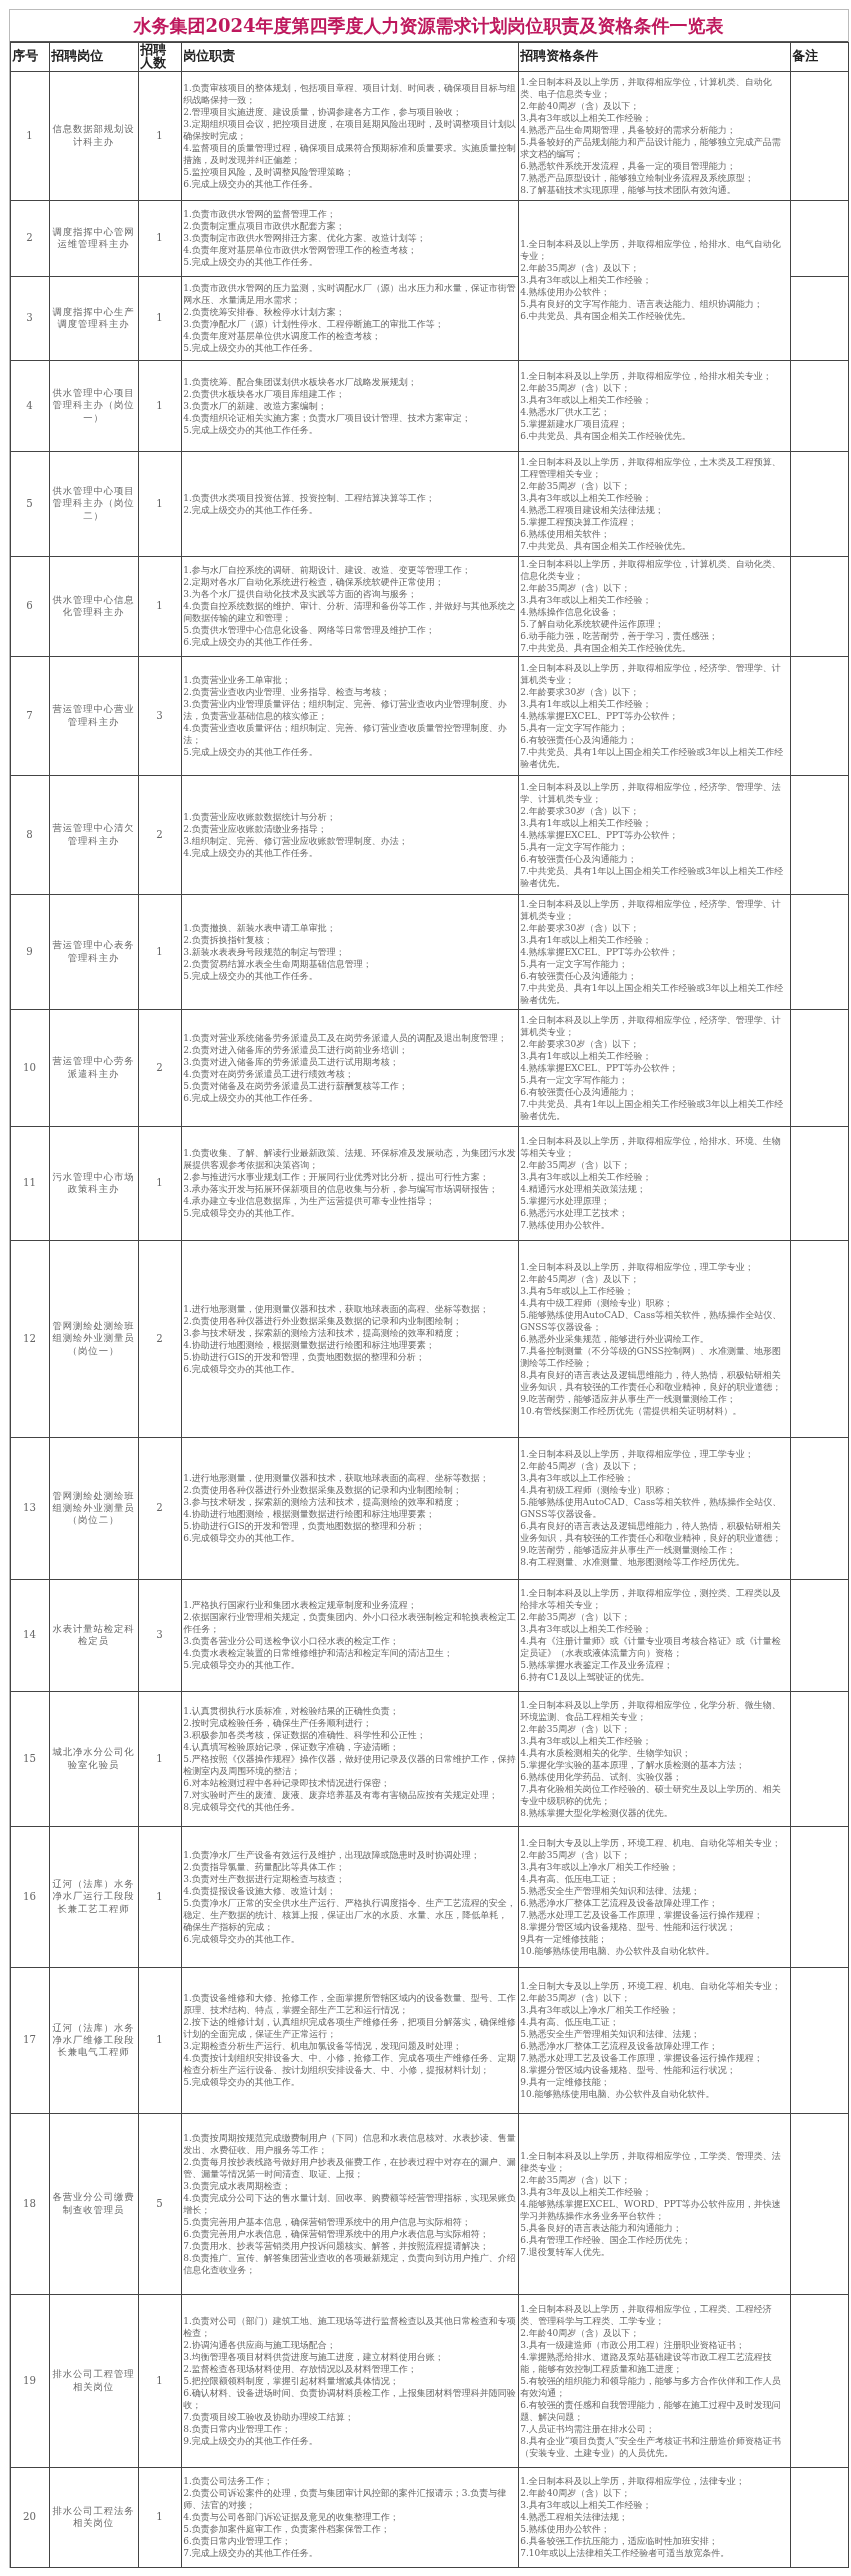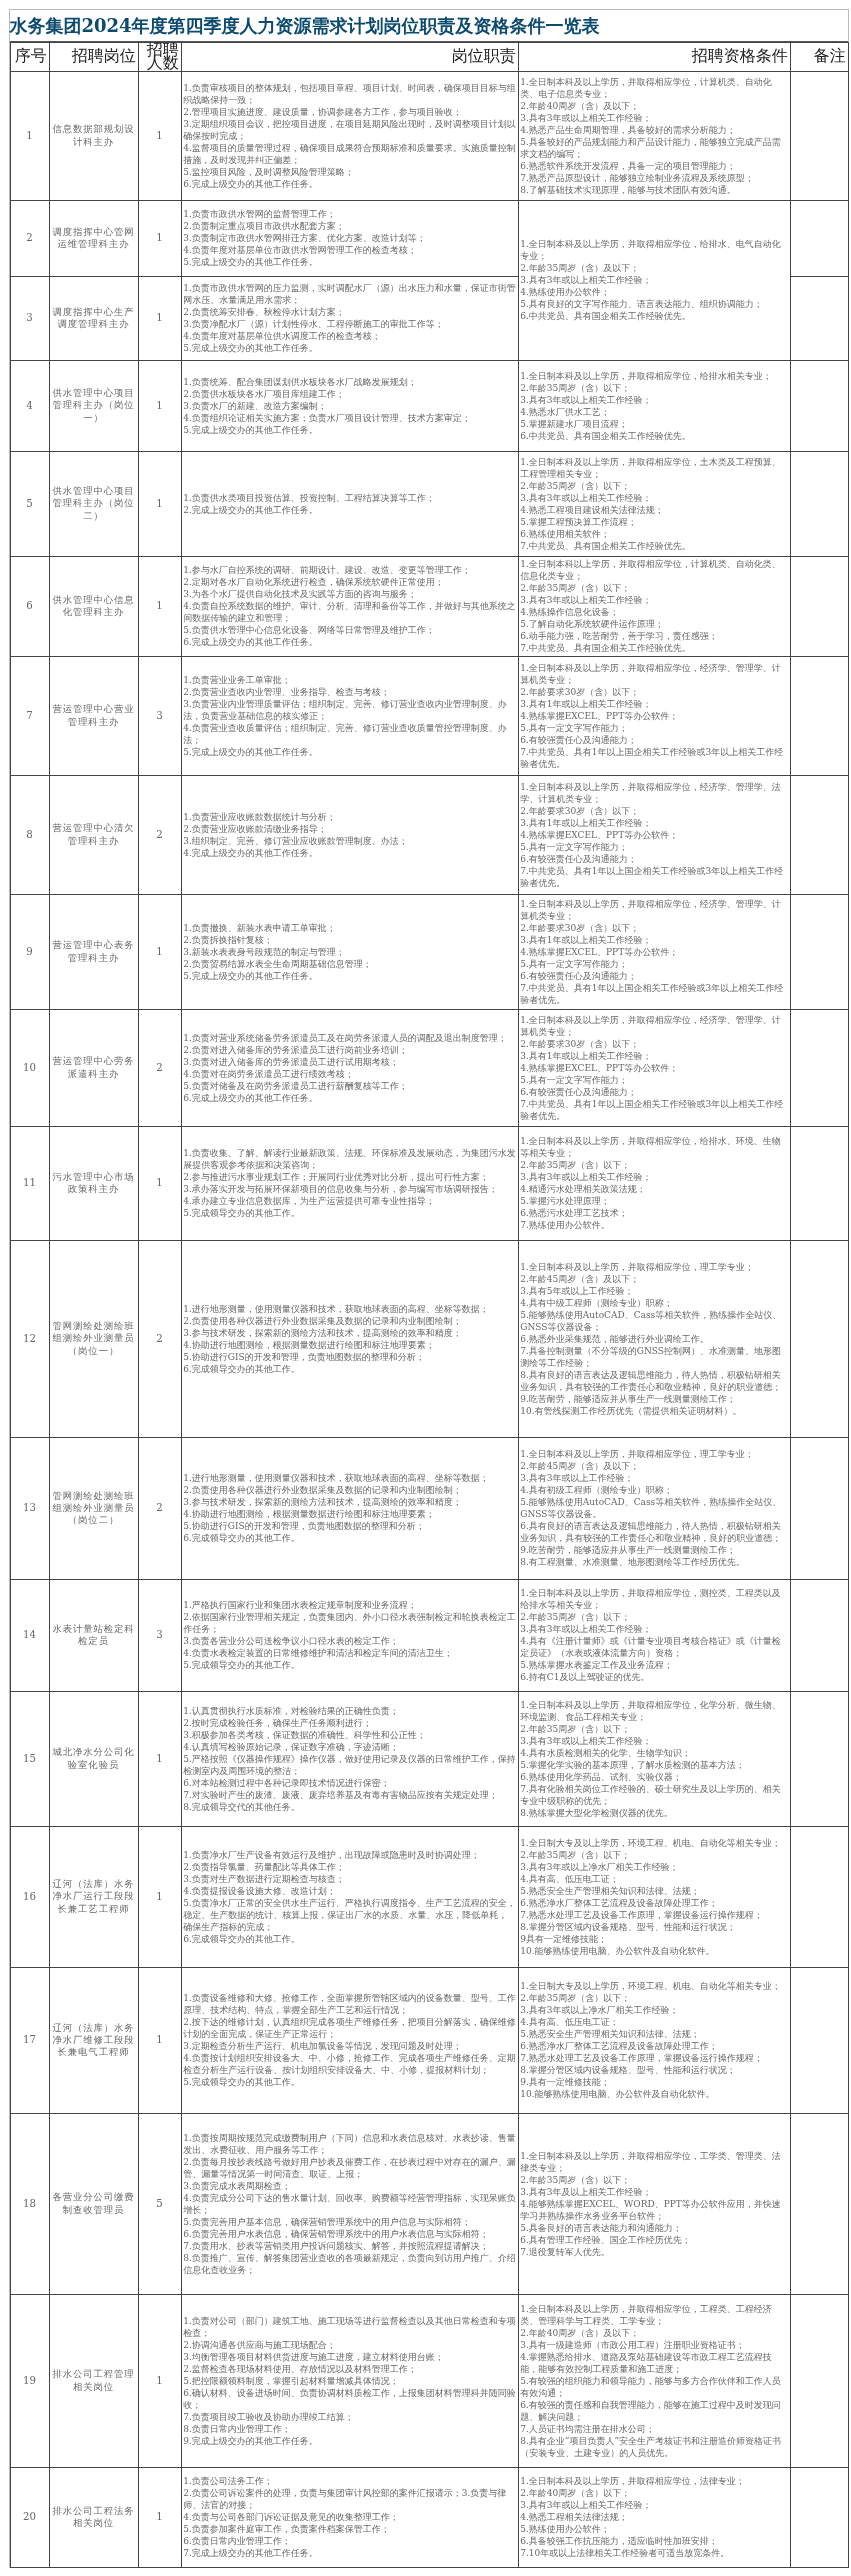--- a/index.html
+++ b/index.html
@@ -1,21 +1,21 @@
 <!DOCTYPE html>
 <html style="font-size:13.6px"><head>
 <meta charset="utf-8">
 <style>
   html,body{margin:0;padding:0;background:#ffffff;}
   body{width:851px;height:2576px;position:relative;overflow:hidden;font-family:"DejaVu Serif","Liberation Serif",serif;color:#555;}
   .sheet{position:absolute;left:8.5px;top:8.5px;width:838px;border:0.9px solid #bbb;border-bottom:none;background:#fff;}
-  .title{height:31px;line-height:31px;text-align:left;font-size:18px;font-weight:bold;color:#0c4a6e;border-bottom:0.9px solid #555;letter-spacing:0px;}
+  .title{height:31px;line-height:31px;text-align:center;font-size:18px;font-weight:bold;color:#be185d;border-bottom:0.9px solid #555;letter-spacing:0px;}
   table{border-collapse:collapse;width:838px;table-layout:fixed;}
   th,td{border:0.9px solid #444;padding:0 1.7px;vertical-align:middle;}
-  th{font-size:16px;font-weight:normal;color:#222;text-align:right;height:28px;line-height:12.8px;}
+  th{font-size:13px;font-weight:bold;color:#222;text-align:left;height:28px;line-height:12.8px;}
   td{font-size:9px;line-height:12px;color:#666;}
   td.c{text-align:center;}
   td.pos{text-align:center;font-size:9.4px;line-height:12.3px;letter-spacing:0.9px;}
   td.num{text-align:center;font-size:10.2px;}
   td.list{text-align:left;padding:0.9px 1.7px;}
   .item{display:block;}
 </style>
 </head>
 <body>
 

